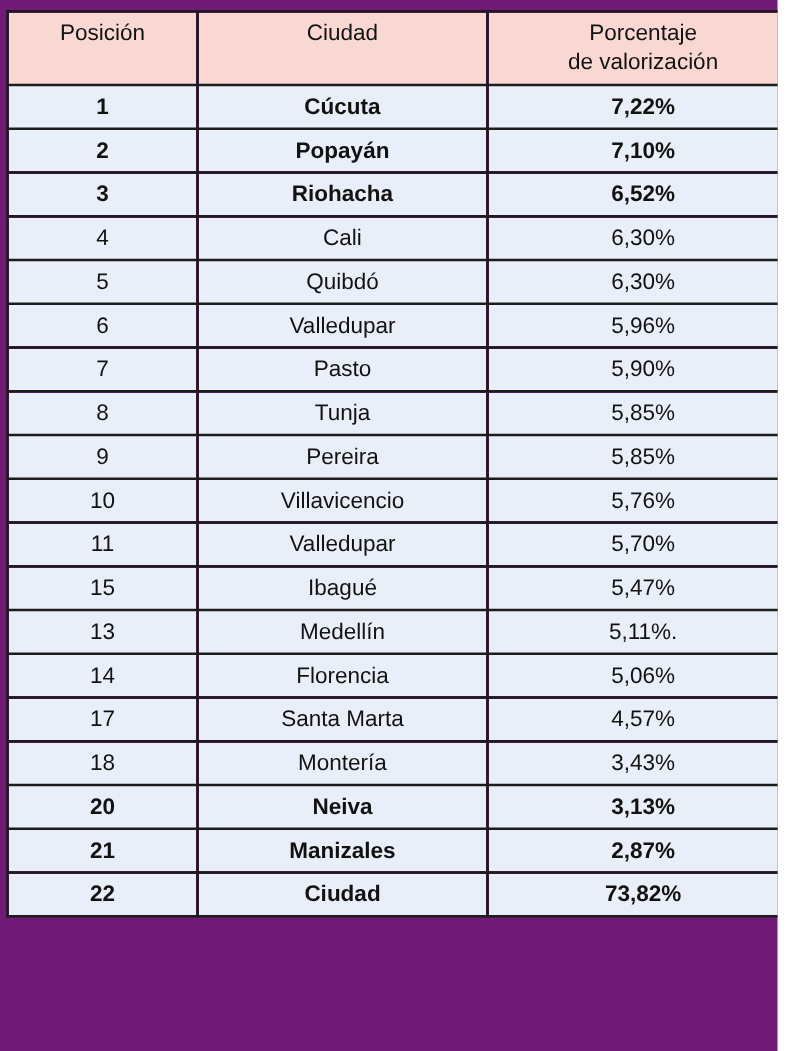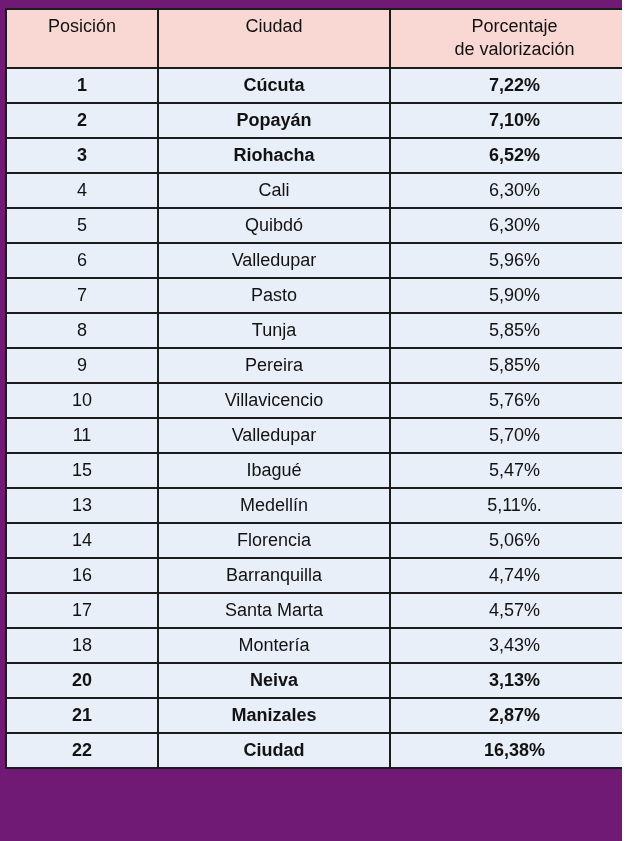--- a/index.html
+++ b/index.html
@@ -139,25 +139,20 @@
     <td>13</td>
     <td>Medellín</td>
     <td>5,11%.</td>
   </tr>
         <tr>
     <td>14</td>
     <td>Florencia</td>
     <td>5,06%</td>
   </tr>
         <tr>
-    <td>16</td>
-    <td>Barranquilla</td>
-    <td>4,74%</td>
-  </tr>
-        <tr>
     <td>17</td>
     <td>Santa Marta</td>
     <td>4,57%</td>
   </tr>
         <tr>
     <td>18</td>
     <td>Montería</td>
     <td>3,43%</td>
   </tr>
         <tr class="bold">
@@ -166,17 +161,17 @@
     <td>3,13%</td>
   </tr>
         <tr class="bold">
     <td>21</td>
     <td>Manizales</td>
     <td>2,87%</td>
   </tr>
         <tr class="bold">
     <td>22</td>
     <td>Ciudad</td>
-    <td>16,38%</td>
+    <td>73,82%</td>
   </tr>
       </tbody>
   </table>
 </div>
 
 </body></html>

